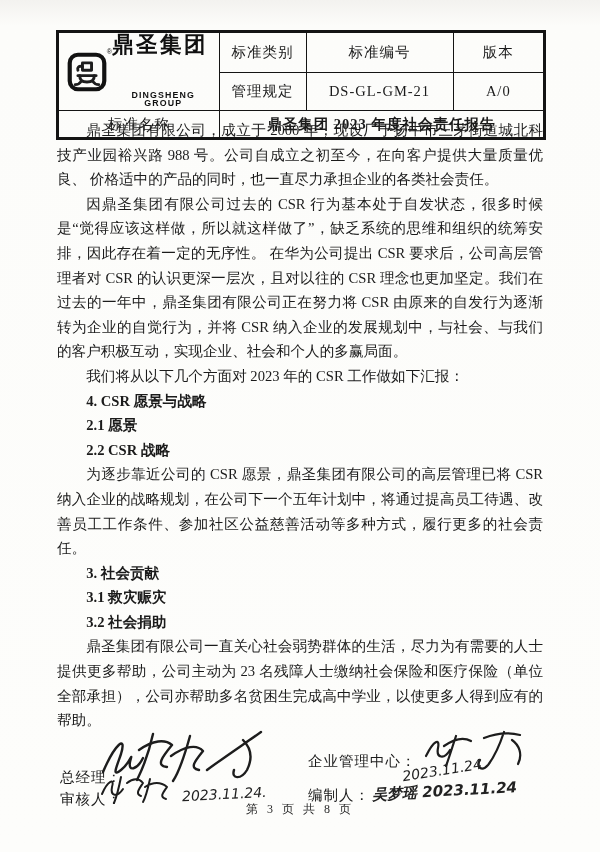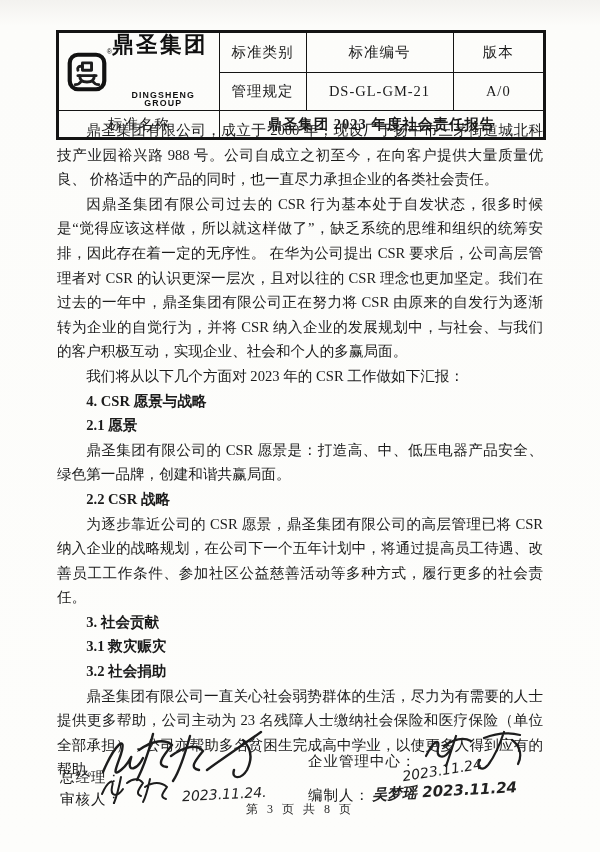--- a/index.html
+++ b/index.html
@@ -114,21 +114,20 @@
     </tr>
   </tbody>
     </table>
 
   <div class="doc">
     <div class="blk p">鼎圣集团有限公司，成立于 2000 年，现设厂于扬中市三茅街道城北科技产业园裕兴路 988 号。公司自成立之初至今，在向客户提供大量质量优良、 价格适中的产品的同时，也一直尽力承担企业的各类社会责任。</div>
     <div class="blk p">因鼎圣集团有限公司过去的 CSR 行为基本处于自发状态，很多时候是“觉得应该这样做，所以就这样做了”，缺乏系统的思维和组织的统筹安排，因此存在着一定的无序性。 在华为公司提出 CSR 要求后，公司高层管理者对 CSR 的认识更深一层次，且对以往的 CSR 理念也更加坚定。我们在过去的一年中，鼎圣集团有限公司正在努力将 CSR 由原来的自发行为逐渐转为企业的自觉行为，并将 CSR 纳入企业的发展规划中，与社会、与我们的客户积极互动，实现企业、社会和个人的多赢局面。</div>
     <div class="blk p">我们将从以下几个方面对 2023 年的 CSR 工作做如下汇报：</div>
     <div class="blk h">4. CSR 愿景与战略</div>
     <div class="blk h">2.1 愿景</div>
-    <div class="blk p">鼎圣集团有限公司的 CSR 愿景是：打造高、中、低压电器产品安全、绿色第一品牌，创建和谐共赢局面。</div>
     <div class="blk h">2.2 CSR 战略</div>
     <div class="blk p">为逐步靠近公司的 CSR 愿景，鼎圣集团有限公司的高层管理已将 CSR 纳入企业的战略规划，在公司下一个五年计划中，将通过提高员工待遇、改善员工工作条件、参加社区公益慈善活动等多种方式，履行更多的社会责任。</div>
     <div class="blk h">3. 社会贡献</div>
     <div class="blk h">3.1 救灾赈灾</div>
     <div class="blk h">3.2 社会捐助</div>
     <div class="blk p">鼎圣集团有限公司一直关心社会弱势群体的生活，尽力为有需要的人士提供更多帮助，公司主动为 23 名残障人士缴纳社会保险和医疗保险（单位全部承担），公司亦帮助多名贫困生完成高中学业，以使更多人得到应有的帮助。</div>
   </div>
 
   <div class="sig">
     <span class="lbl" style="left:60px;top:44px;">总经理：</span>

